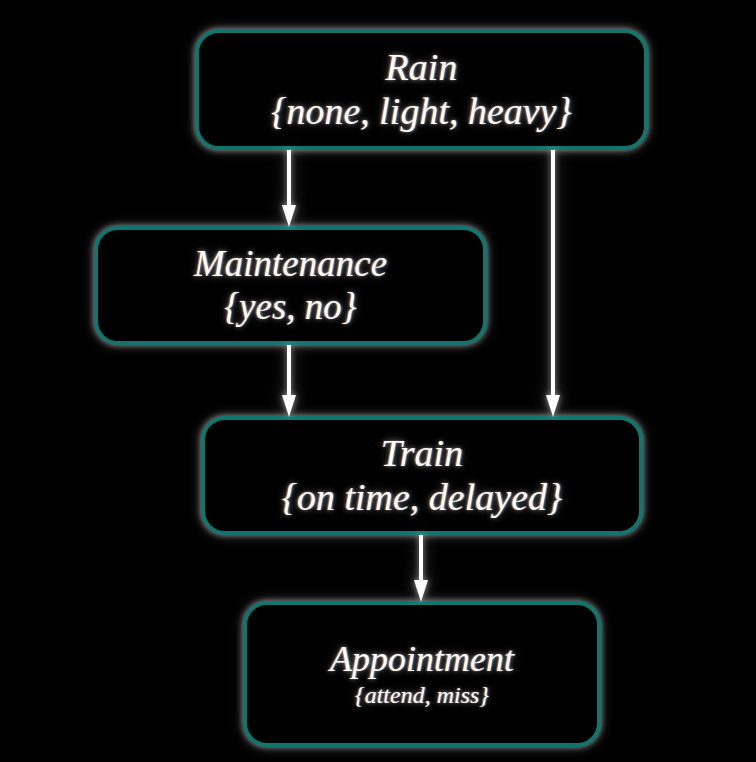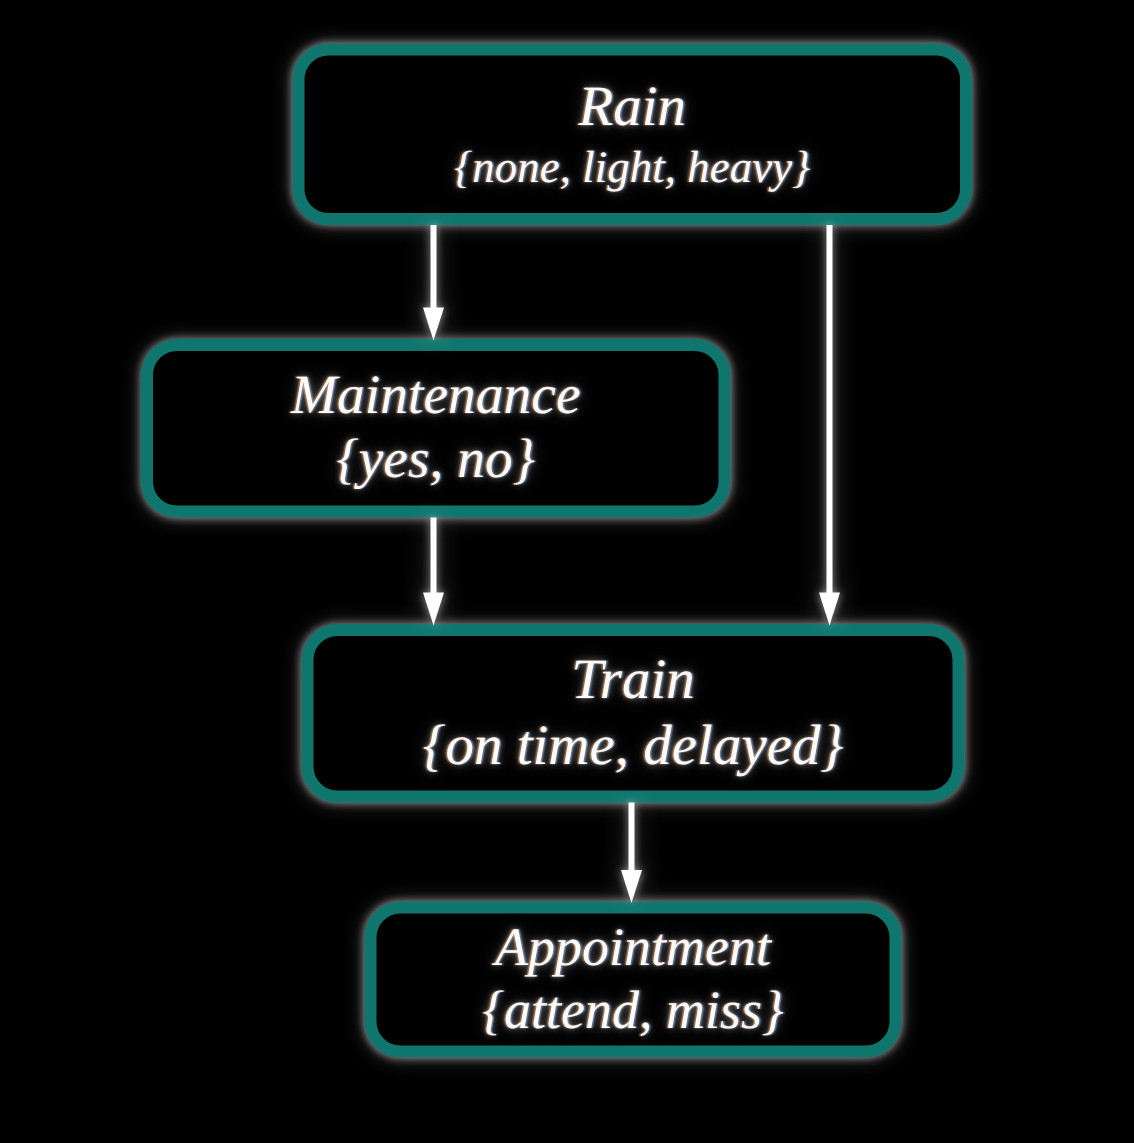--- a/index.html
+++ b/index.html
@@ -18,21 +18,21 @@
     position: relative;
     width: 756px;
     height: 762px;
     background: #000000;
   }
 
   
   .node {
     position: absolute;
     box-sizing: border-box;
-    border: 8px solid #0f766e;
+    border: 4px solid #0f766e;
     border-radius: 24px;
     background: #000000;
     display: flex;
     flex-direction: column;
     align-items: center;
     justify-content: center;
     box-shadow:
       0 0 6px rgba(255,255,255,0.55),
       0 0 14px rgba(255,255,255,0.22);
   }
@@ -51,28 +51,28 @@
        0 0 11px rgba(255,255,255,0.25);
   }
 
   .node-label  { font-size: 37px; }
   .node-states { font-size: 37px; margin-top: 2px; }
 
   
   #node-rain        { left: 195px; top:  29px; width: 453px; height: 121px; }
   #node-maintenance { left:  94px; top: 226px; width: 393px; height: 119px; }
   #node-train       { left: 201px; top: 416px; width: 442px; height: 119px; }
-  #node-appointment { left: 243px; top: 601px; width: 358px; height: 104px; }
+  #node-appointment { left: 243px; top: 601px; width: 358px; height: 146px; }
 
   #node-rain .node-label        { font-size: 38px; }
-  #node-rain .node-states       { font-size: 30px; text-align: right; }
+  #node-rain .node-states       { font-size: 38px; text-align: right; }
   #node-train .node-label       { font-size: 38px; }
   #node-train .node-states      { font-size: 38px; }
   #node-appointment .node-label { font-size: 36px; }
-  #node-appointment .node-states{ font-size: 36px; }
+  #node-appointment .node-states{ font-size: 24px; }
 
   
   .arrow {
     position: absolute;
     overflow: visible;
   }
   .arrow svg {
     display: block;
     overflow: visible;
     filter:

